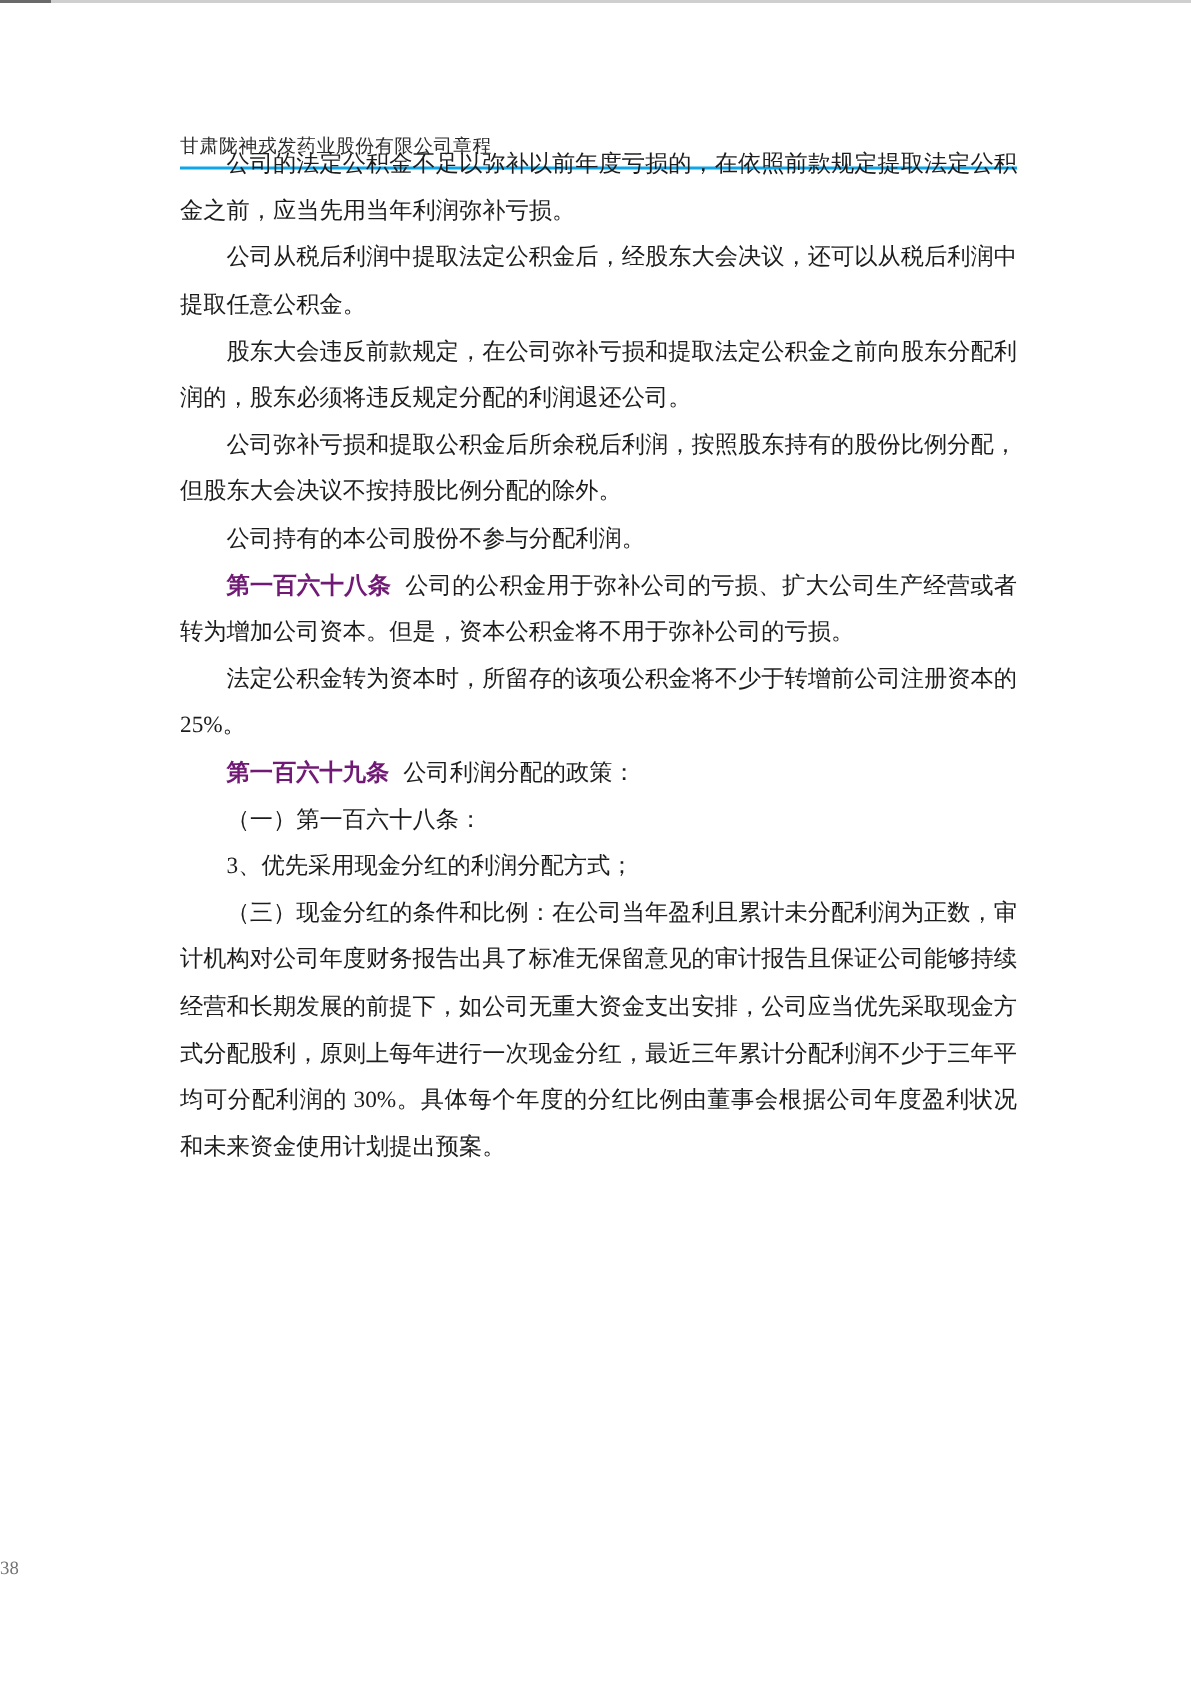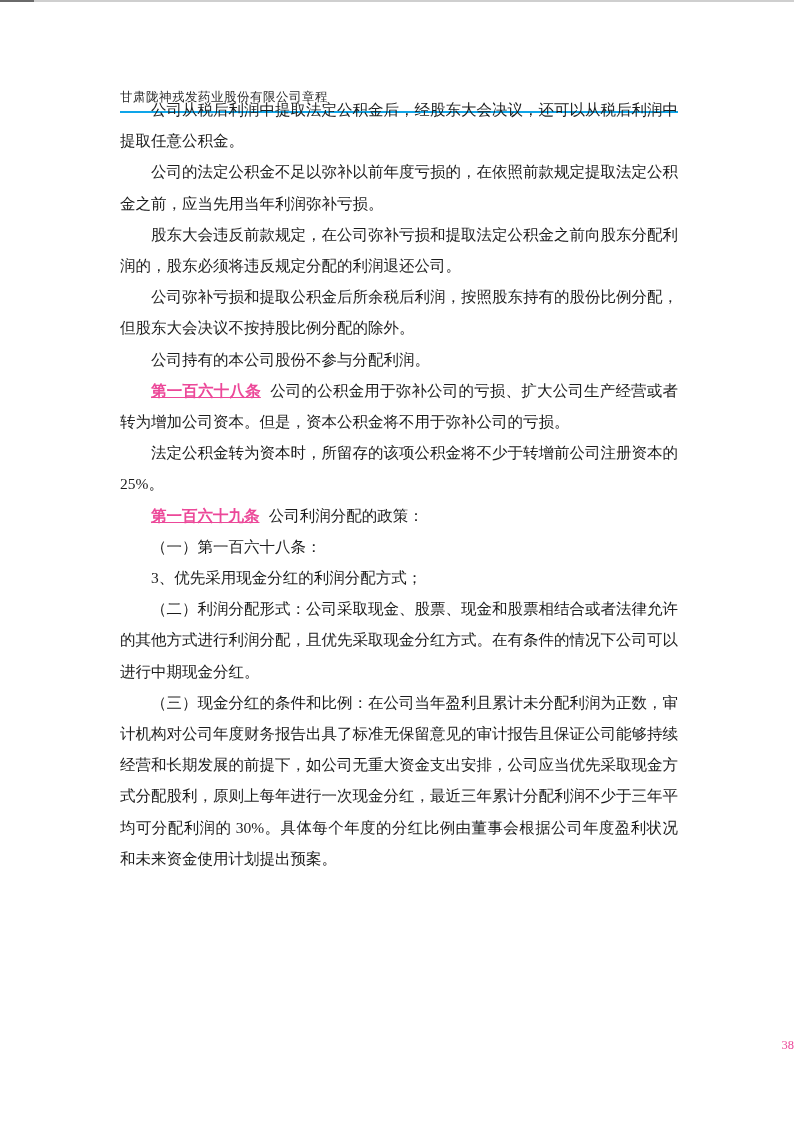--- a/index.html
+++ b/index.html
@@ -52,55 +52,53 @@
     text-align: justify;
     color: #1c1c1c;
   }
   .content p {
     text-indent: 2em;
     margin: 0;
   }
   .content b.article-no {
     font-weight: bold;
     margin-right: 0.6em;
-    color: #ec4899;
-    text-decoration: underline;
+    color: #701a75;
   }
   .page-number {
     position: absolute;
     left: 0;
     top: 1038px;
     width: 100%;
-    text-align: right;
+    text-align: left;
     font-size: 12.5px;
-    color: #ec4899;
+    color: #737373;
   }
 </style>
 </head>
 <body>
 
 <div class="page">
 
   <div class="top-edge"></div>
   <div class="top-edge-dark"></div>
 
   <div class="header">
     <span>甘肃陇神戎发药业股份有限公司章程</span>
   </div>
 
   <div class="content">
+    <p><span>公司的法定公积金不足以弥补以前年度亏损的，在依照前款规定提取法定公积金之前，应当先用当年利润弥补亏损。</span></p>
     <p><span>公司从税后利润中提取法定公积金后，经股东大会决议，还可以从税后利润中提取任意公积金。</span></p>
-    <p><span>公司的法定公积金不足以弥补以前年度亏损的，在依照前款规定提取法定公积金之前，应当先用当年利润弥补亏损。</span></p>
     <p><span>股东大会违反前款规定，在公司弥补亏损和提取法定公积金之前向股东分配利润的，股东必须将违反规定分配的利润退还公司。</span></p>
     <p><span>公司弥补亏损和提取公积金后所余税后利润，按照股东持有的股份比例分配，但股东大会决议不按持股比例分配的除外。</span></p>
     <p><span>公司持有的本公司股份不参与分配利润。</span></p>
     <p><b class="article-no">第一百六十八条</b><span>公司的公积金用于弥补公司的亏损、扩大公司生产经营或者转为增加公司资本。但是，资本公积金将不用于弥补公司的亏损。</span></p>
     <p><span>法定公积金转为资本时，所留存的该项公积金将不少于转增前公司注册资本的 25%。</span></p>
     <p><b class="article-no">第一百六十九条</b><span>公司利润分配的政策：</span></p>
     <p><span>（一）第一百六十八条：</span></p>
     <p><span>3、优先采用现金分红的利润分配方式；</span></p>
-    <p><span>（二）利润分配形式：公司采取现金、股票、现金和股票相结合或者法律允许的其他方式进行利润分配，且优先采取现金分红方式。在有条件的情况下公司可以进行中期现金分红。</span></p>
     <p><span>（三）现金分红的条件和比例：在公司当年盈利且累计未分配利润为正数，审计机构对公司年度财务报告出具了标准无保留意见的审计报告且保证公司能够持续经营和长期发展的前提下，如公司无重大资金支出安排，公司应当优先采取现金方式分配股利，原则上每年进行一次现金分红，最近三年累计分配利润不少于三年平均可分配利润的 30%。具体每个年度的分红比例由董事会根据公司年度盈利状况和未来资金使用计划提出预案。</span></p>
   </div>
 
   <div class="page-number">38</div>
 
 </div>
 
 </body></html>

